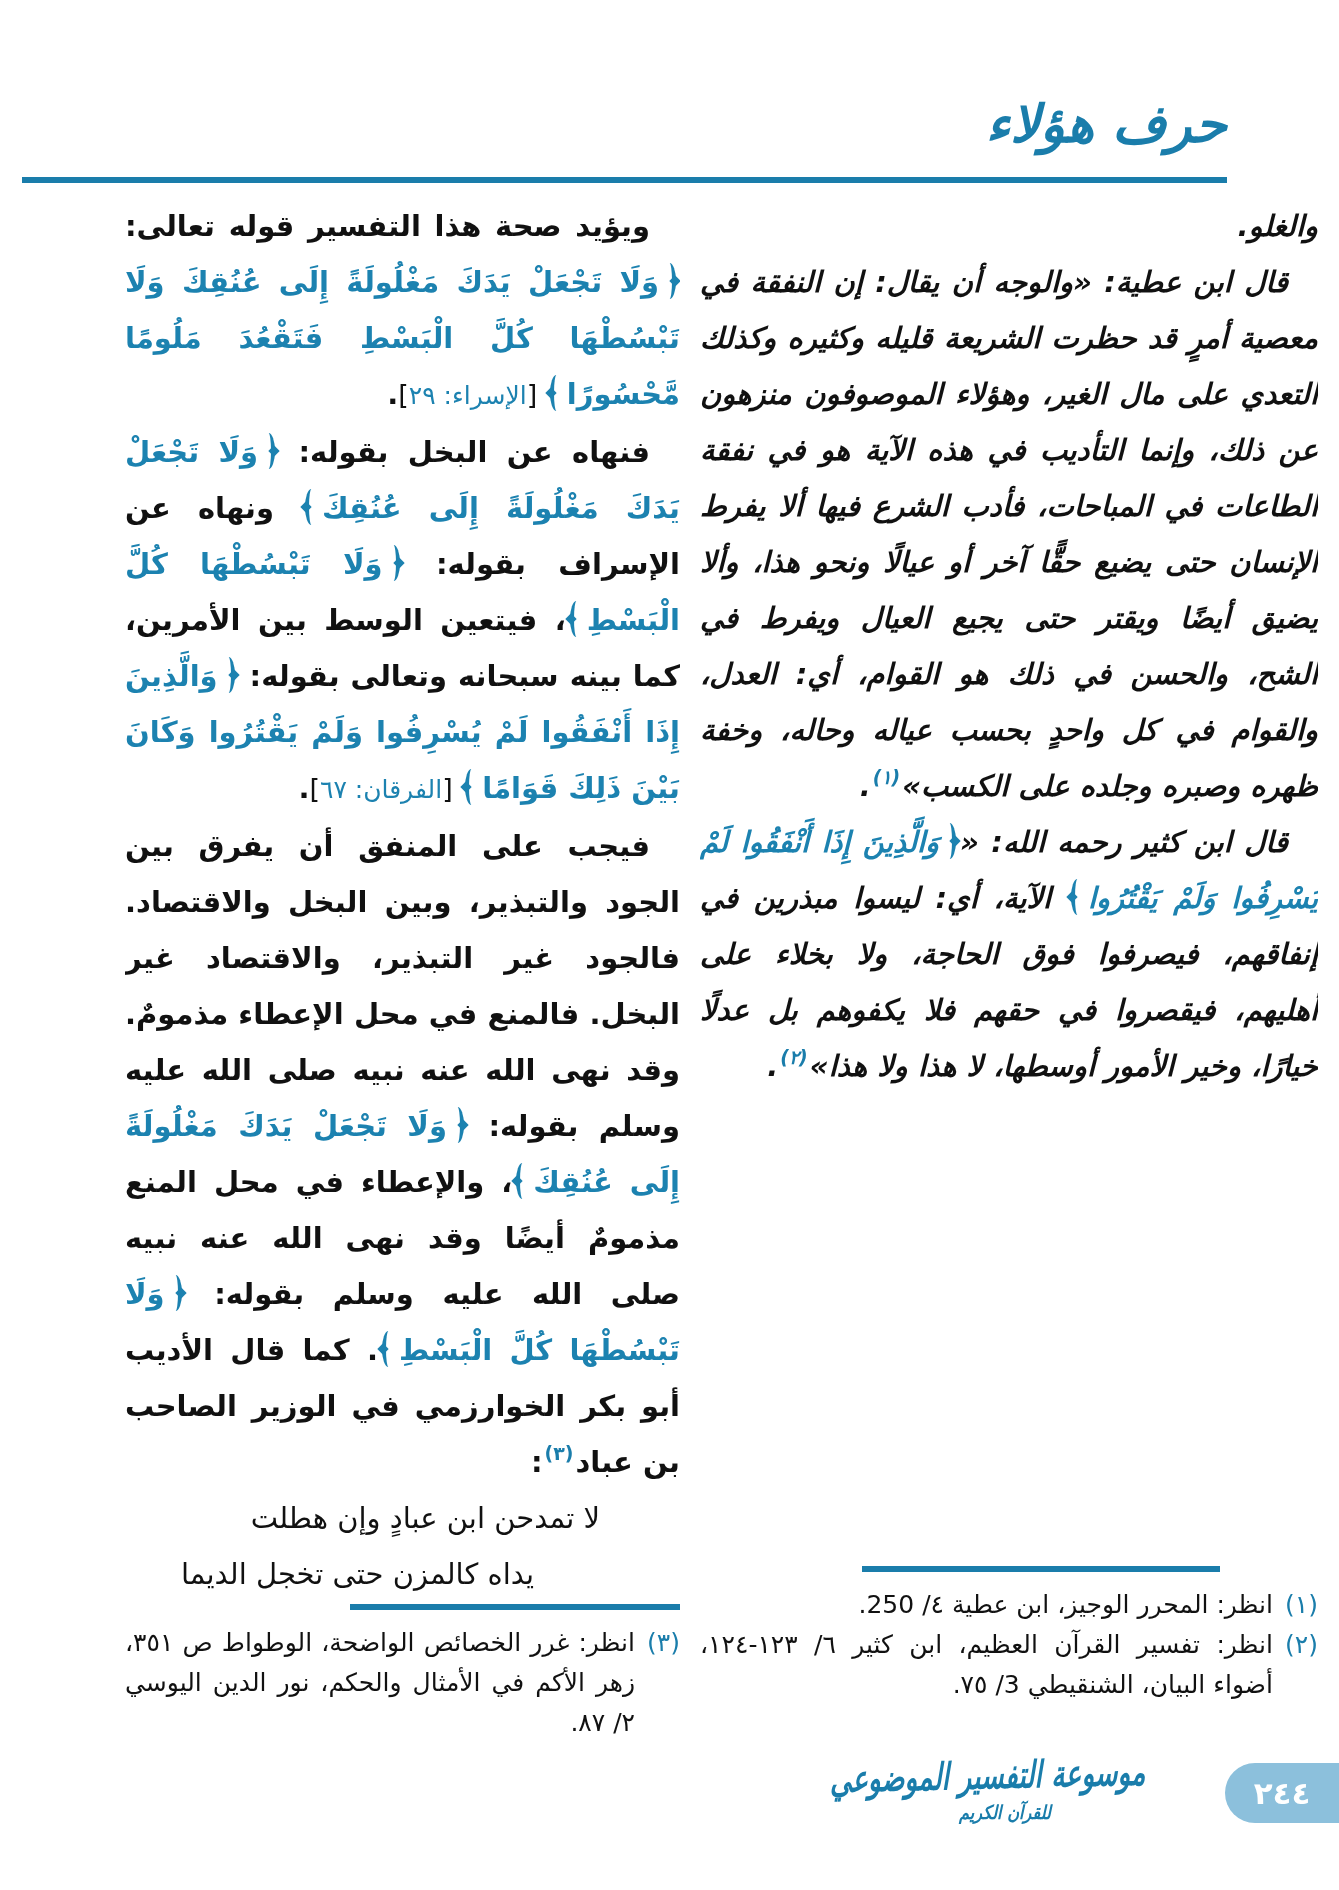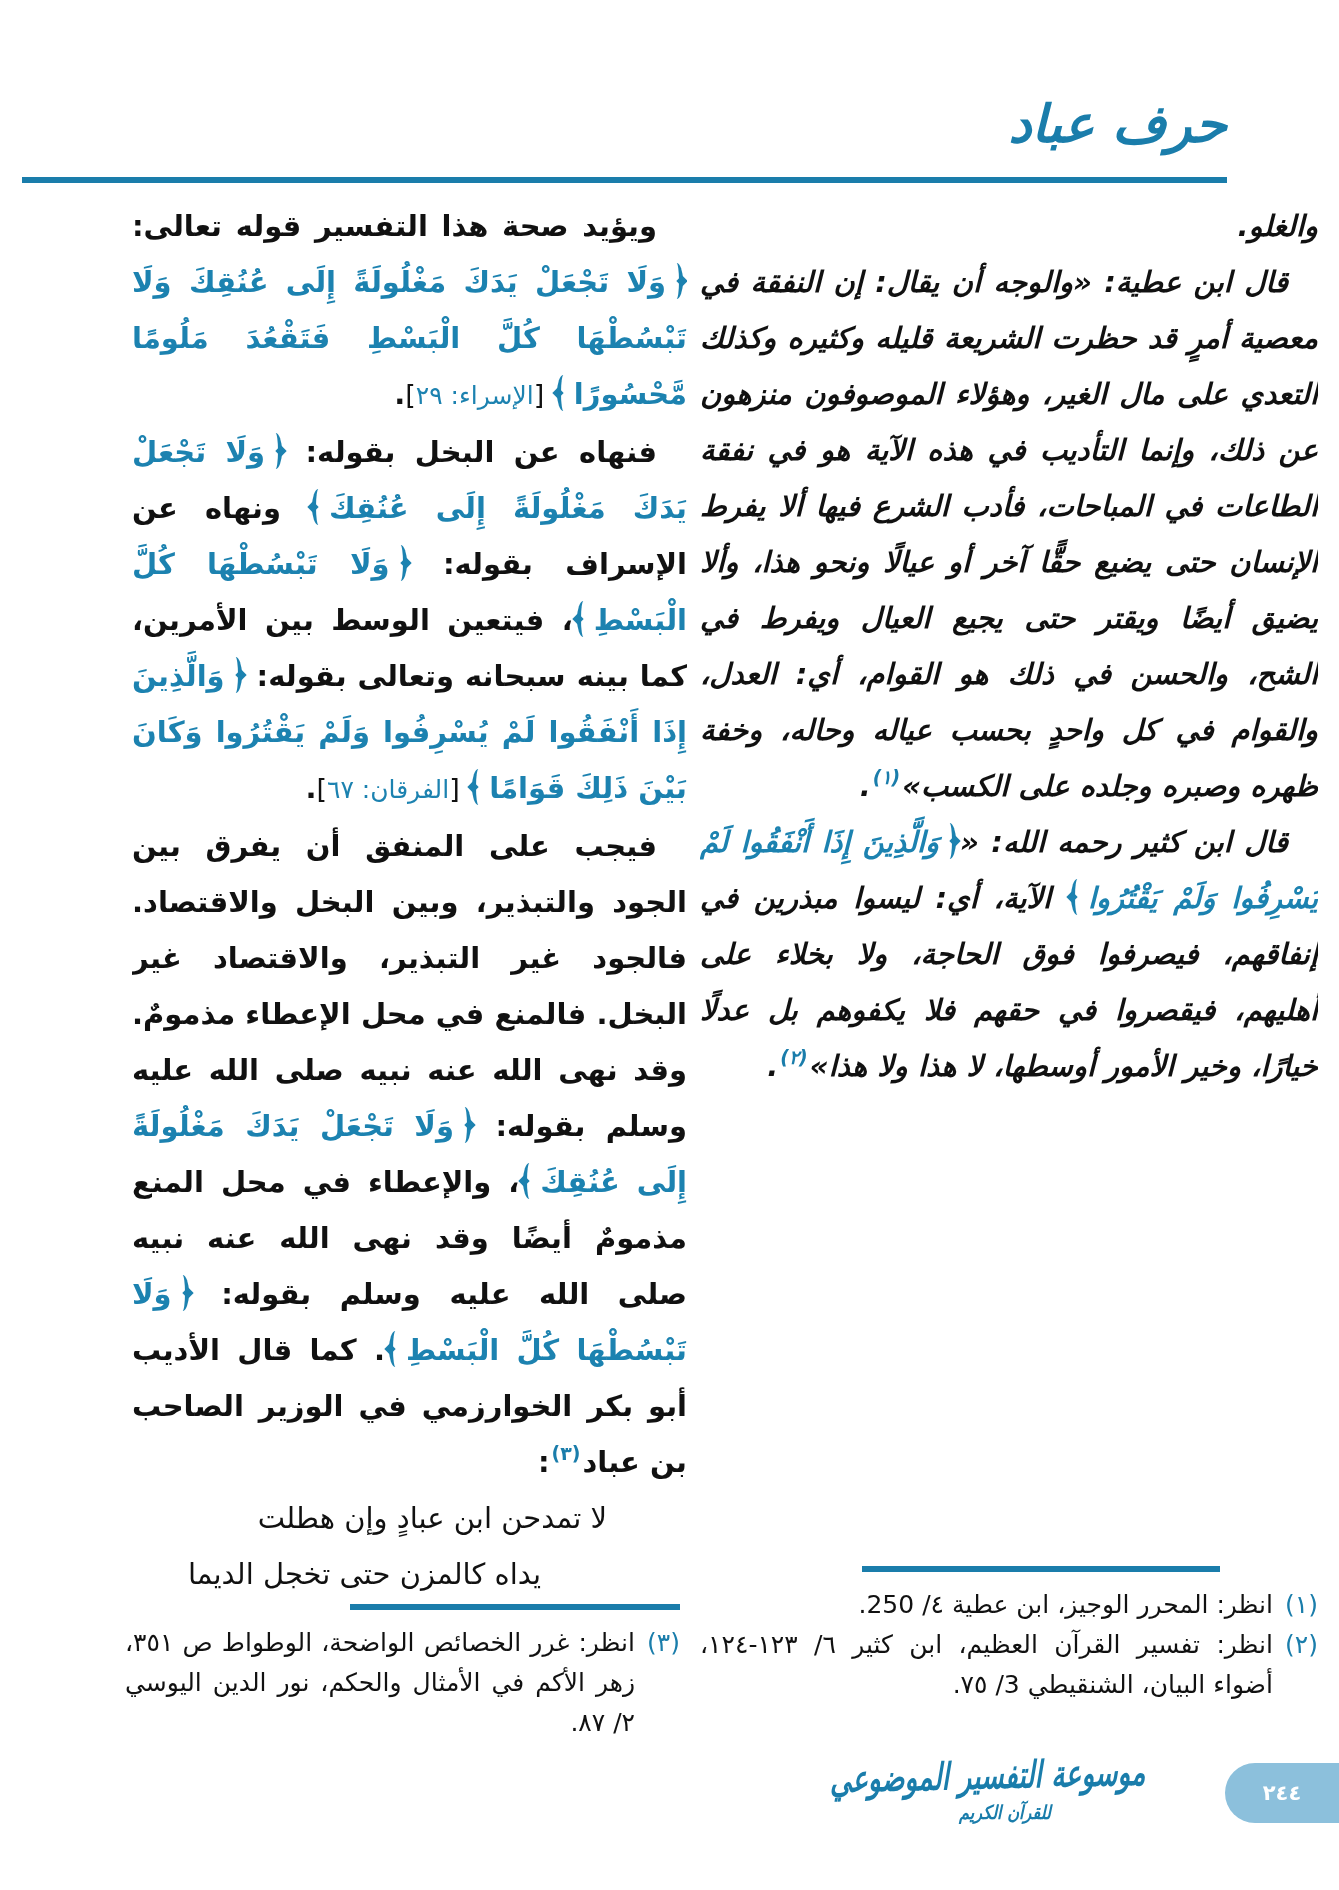--- a/index.html
+++ b/index.html
@@ -24,21 +24,21 @@
     position:absolute;top:177px;right:112px;left:22px;height:6px;
     background:var(--teal);
   }
   
   .col{
     position:absolute;top:198px;
     font-size:29px;font-weight:700;line-height:56px;
     text-align:justify;overflow:hidden;
   }
   .col-right{left:700px;width:618px;height:1356px;font-style:italic;}
-  .col-left{left:132px;width:555px;height:1400px;}
+  .col-left{left:125px;width:555px;height:1400px;}
   .para{margin:0;}
   .para.indent{text-indent:30px;}
   .para.verse{text-align:right;text-indent:0;font-weight:400;}
   .para.v1{padding-left:0;padding-right:80px;}
   .para.v2{padding-right:146px;}
   
   .quran,.qtext{color:var(--quran);}
   .qb{display:inline-block;width:13px;height:36px;position:relative;
       vertical-align:-7px;margin:0 4px;}
   .qb::before{content:"";position:absolute;top:0;bottom:0;left:0;right:0;
@@ -75,28 +75,28 @@
   }
   .logo-sub{
     font-size:19px;font-weight:700;font-style:italic;line-height:24px;
     white-space:nowrap;transform:scaleX(.85);transform-origin:center;
   }
   .page-badge{
     position:absolute;right:0;top:1763px;width:114px;height:60px;
     background:var(--badge);border-radius:32px 0 0 32px;
     display:flex;align-items:center;justify-content:center;
   }
-  .page-badge .num{color:#ffffff;font-size:21px;font-weight:700;letter-spacing:4px;}
+  .page-badge .num{color:#ffffff;font-size:31px;font-weight:700;letter-spacing:4px;}
 </style>
 </head>
 <body>
 
 <div class="page">
 
-  <div class="chapter-title">حرف عباد</div>
+  <div class="chapter-title">حرف هؤلاء</div>
   <div class="header-rule"></div>
 
   <div class="col col-right">
       <div class="para ">والغلو.</div>
       <div class="para indent">قال ابن عطية: «والوجه أن يقال: إن النفقة في معصية أمرٍ قد حظرت الشريعة قليله وكثيره وكذلك التعدي على مال الغير، وهؤلاء الموصوفون منزهون عن ذلك، وإنما التأديب في هذه الآية هو في نفقة الطاعات في المباحات، فأدب الشرع فيها ألا يفرط الإنسان حتى يضيع حقًّا آخر أو عيالًا ونحو هذا، وألا يضيق أيضًا ويقتر حتى يجيع العيال ويفرط في الشح، والحسن في ذلك هو القوام، أي: العدل، والقوام في كل واحدٍ بحسب عياله وحاله، وخفة ظهره وصبره وجلده على الكسب»<span class="fnref">(١)</span>.</div>
       <div class="para indent">قال ابن كثير رحمه الله: «<span class="quran"><span class="qb qb-open"></span><span class="qtext">وَالَّذِينَ إِذَا أَنْفَقُوا لَمْ يُسْرِفُوا وَلَمْ يَقْتُرُوا</span><span class="qb qb-close"></span></span> الآية، أي: ليسوا مبذرين في إنفاقهم، فيصرفوا فوق الحاجة، ولا بخلاء على أهليهم، فيقصروا في حقهم فلا يكفوهم بل عدلًا خيارًا، وخير الأمور أوسطها، لا هذا ولا هذا»<span class="fnref">(٢)</span>.</div>
     </div>
 
   <div class="col col-left">
       <div class="para indent">ويؤيد صحة هذا التفسير قوله تعالى: <span class="quran"><span class="qb qb-open"></span><span class="qtext">وَلَا تَجْعَلْ يَدَكَ مَغْلُولَةً إِلَى عُنُقِكَ وَلَا تَبْسُطْهَا كُلَّ الْبَسْطِ فَتَقْعُدَ مَلُومًا مَّحْسُورًا</span><span class="qb qb-close"></span></span><span class="vref"><span class="vb"> [</span><span class="vreftext">الإسراء: ٢٩</span><span class="vb">]</span></span>.</div>

